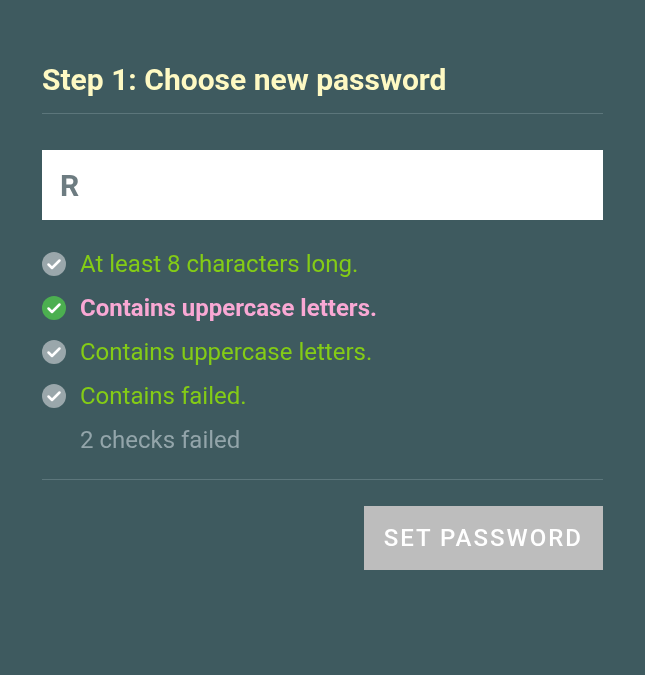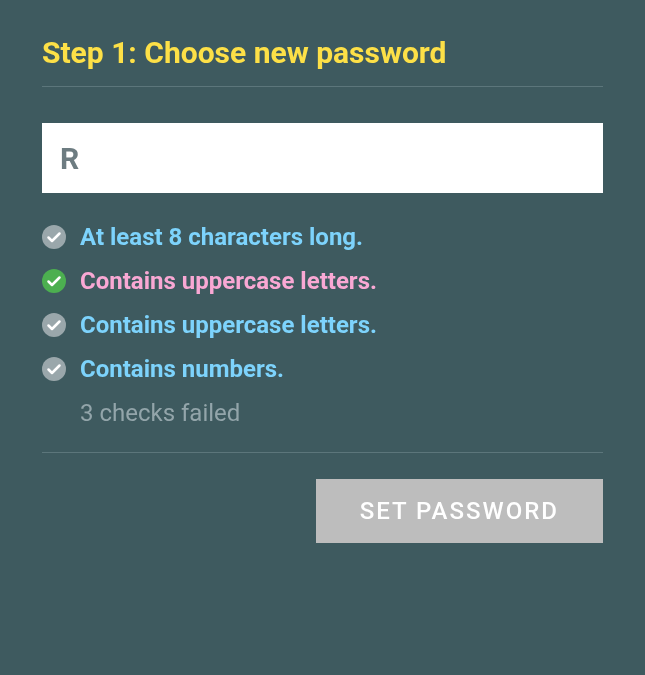--- a/index.html
+++ b/index.html
@@ -12,22 +12,23 @@
       height: 675px;
       background: #3e5a5f;
       font-family: -apple-system, BlinkMacSystemFont, "Segoe UI", Roboto, "Helvetica Neue", Arial, sans-serif;
       padding: 35px 42px;
       color: #415157;
       overflow: hidden;
     }
     .page-title {
       font-size: 30px;
       font-weight: 700;
-      color: #fde047;
+      color: #fef9c3;
       margin-bottom: 16px;
+      margin-top: 27px;
     }
     .title-divider {
       height: 1px;
       background: #5c767b;
       margin-bottom: 36px;
     }
     .password-input {
       width: 100%;
       height: 70px;
       background: #ffffff;
@@ -49,22 +50,22 @@
       margin-bottom: 16px;
     }
     .check-icon {
       width: 24px;
       height: 24px;
       margin-right: 14px;
       flex-shrink: 0;
     }
     .requirement-text {
       font-size: 24px;
-      font-weight: 700;
-      color: #7dd3fc;
+      font-weight: 400;
+      color: #84cc16;
     }
     .requirement.met .requirement-text {
       color: #f9a8d4;
       font-weight: 700;
     }
     .check-icon-bg {
       fill: #9aa7ab;
     }
     .requirement.met .check-icon-bg {
       fill: #4caf50;
@@ -85,21 +86,21 @@
       display: flex;
       justify-content: flex-end;
     }
     .set-password-button {
       background: #bdbdbd;
       color: #ffffff;
       font-size: 24px;
       font-weight: 500;
       letter-spacing: 2px;
       border: none;
-      padding: 18px 44px;
+      padding: 18px 20px;
       cursor: pointer;
       font-family: inherit;
     }
   </style>
 </head>
 <body>
 
 
 
 <h1 class="page-title">Step 1: Choose new password</h1>
@@ -135,25 +136,25 @@
     </span>
     <span class="requirement-text">Contains uppercase letters.</span>
   </div>
   <div class="requirement r3">
     <span class="check-icon">
       <svg viewBox="0 0 24 24">
           <circle class="check-icon-bg" cx="12" cy="12" r="12"></circle>
           <path d="M6.5 12.5l3.5 3.5 7.5-7.5" stroke="#fff" stroke-width="2.5" fill="none" stroke-linecap="round" stroke-linejoin="round"></path>
         </svg>
     </span>
-    <span class="requirement-text">Contains numbers.</span>
+    <span class="requirement-text">Contains failed.</span>
   </div>
 </div>
 
-<div class="summary-text">3 checks failed</div>
+<div class="summary-text">2 checks failed</div>
 
 <div class="bottom-divider"></div>
 
 <div class="actions">
   <button class="set-password-button">SET PASSWORD</button>
 </div>
 
 
 
 

